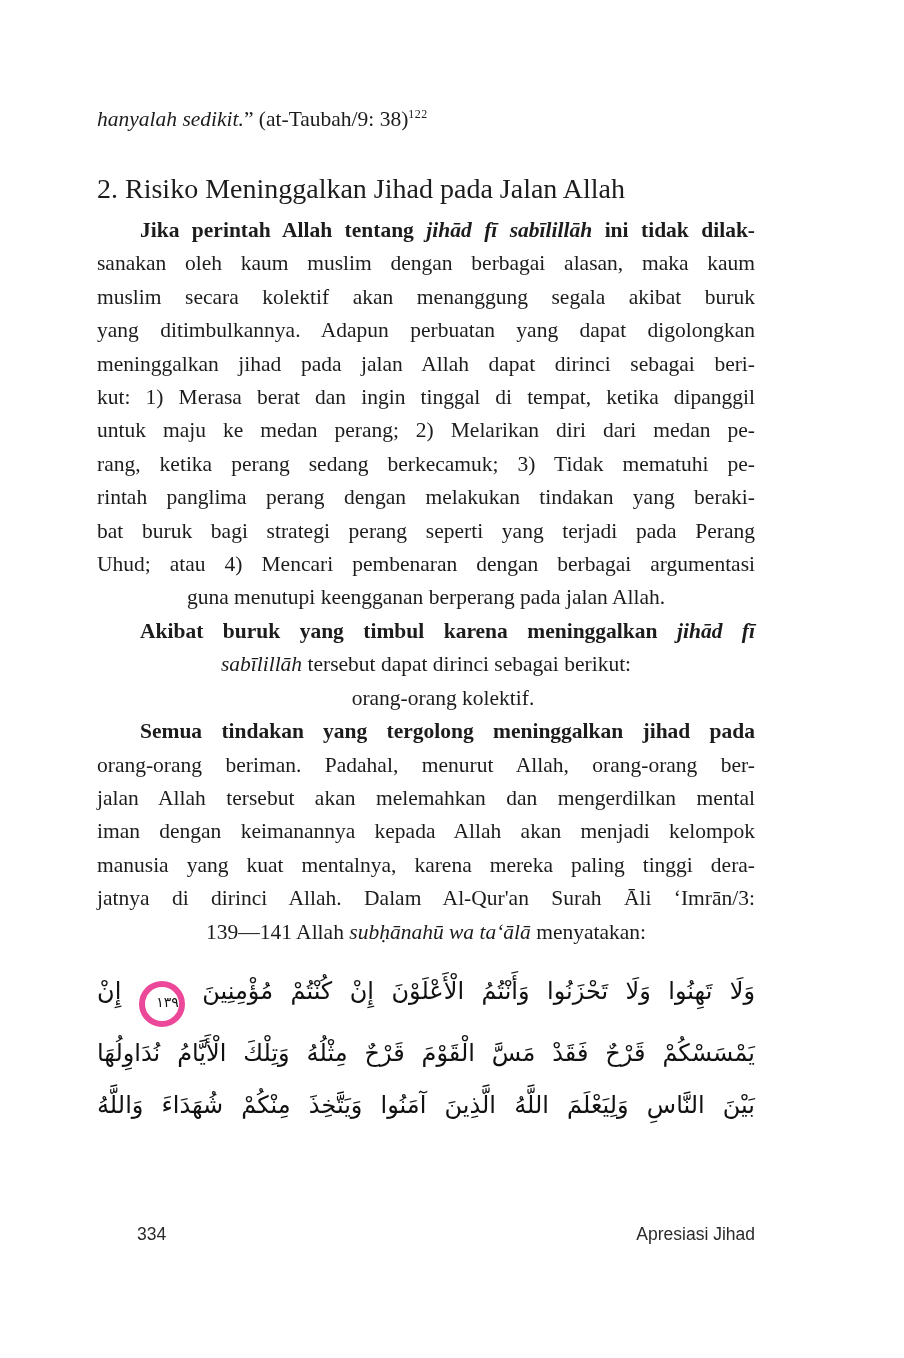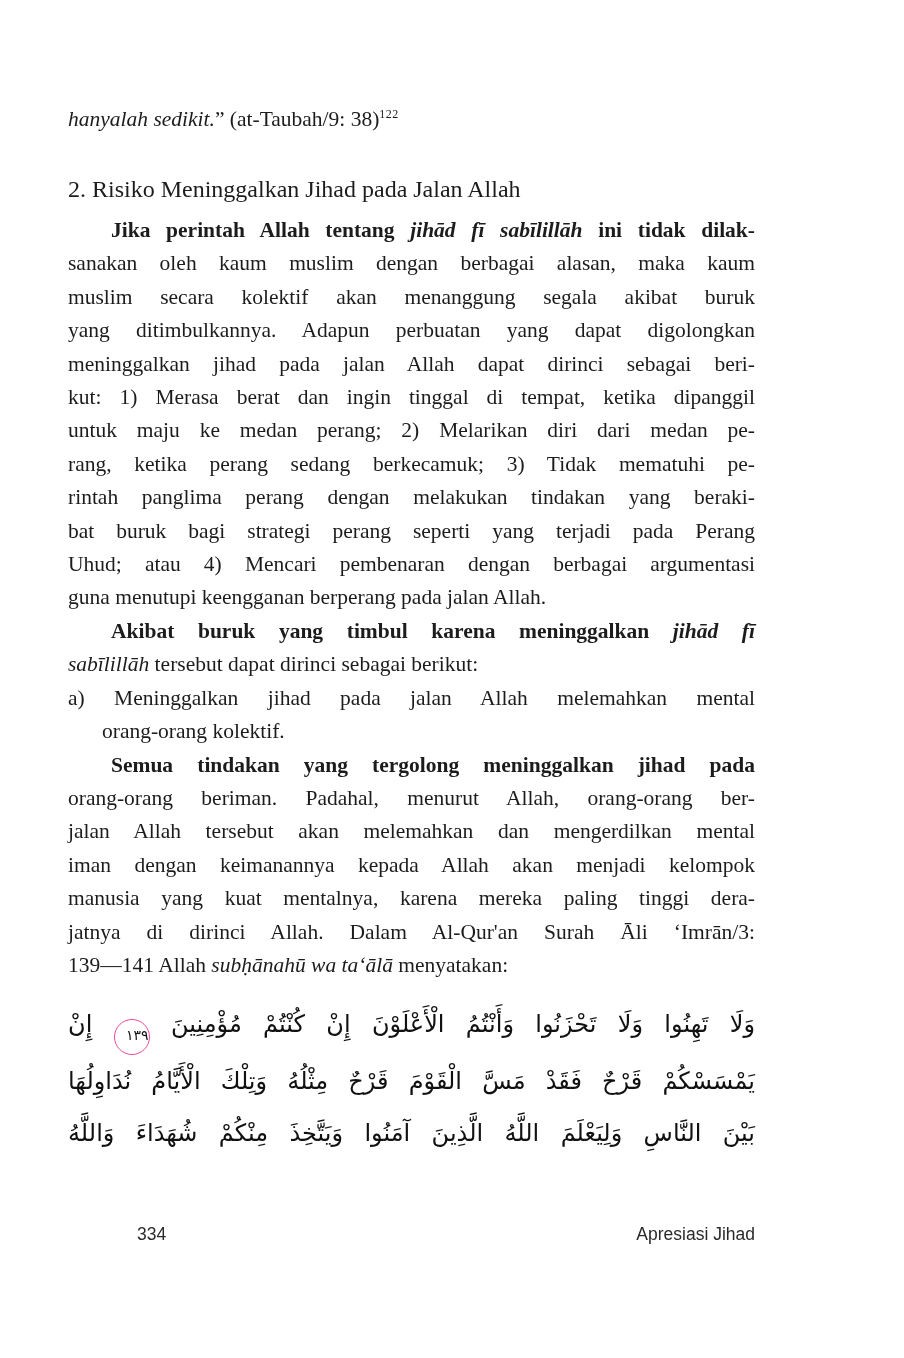--- a/index.html
+++ b/index.html
@@ -5,63 +5,63 @@
   html, body { margin: 0; padding: 0; background: #ffffff; }
   .page {
     position: relative;
     width: 904px;
     height: 1358px;
     background: #ffffff;
     color: #1c1c1c;
     font-family: "Liberation Serif", "DejaVu Serif", serif;
     overflow: hidden;
   }
-  .content { padding: 104px 149px 0 68px; }
+  .content { padding: 104px 149px 0 97px; }
 
   .quote-line { font-size: 21.5px; line-height: 30px; }
   .it { font-style: italic; }
   sup.fn { font-size: 12px; vertical-align: super; line-height: 0; letter-spacing: 0.5px; }
 
   .heading {
     margin: 40px 0 0 0;
-    font-size: 24px;
+    font-size: 28px;
     line-height: 30px;
     font-weight: normal;
   }
 
   .body-text { margin-top: 10px; }
   .tline {
     font-size: 21.5px;
     line-height: 33.4px;
     text-align: justify;
     text-align-last: justify;
     white-space: nowrap;
     white-space: normal;
   }
-  .tline.last { text-align-last: auto; text-align: left; }
+  .tline.last { text-align-last: auto; text-align: center; }
   .ind-first { text-indent: 43px; font-weight: bold; }
   .ind-hang { padding-left: 34px; }
 
   .arabic-block {
     margin-top: 16px;
     direction: rtl;
     font-family: "DejaVu Sans", sans-serif;
     color: #111111;
   }
   .aline {
     font-size: 24px;
     line-height: 52px;
     text-align: justify;
     text-align-last: justify;
   }
   .ayah-marker {
     display: inline-block;
     width: 34px;
     height: 34px;
-    border: 1px solid #ec4899;
+    border: 6px solid #ec4899;
     border-radius: 50%;
     text-align: center;
     line-height: 30px;
     font-size: 14px;
     vertical-align: -8px;
     box-shadow: 0 0 0 1px #ffffff inset;
   }
 
   .footer {
     position: absolute;
@@ -94,21 +94,20 @@
         <div class="tline"><span>meninggalkan jihad pada jalan Allah dapat dirinci sebagai beri-</span></div>
         <div class="tline"><span>kut: 1) Merasa berat dan ingin tinggal di tempat, ketika dipanggil</span></div>
         <div class="tline"><span>untuk maju ke medan perang; 2) Melarikan diri dari medan pe-</span></div>
         <div class="tline"><span>rang, ketika perang sedang berkecamuk; 3) Tidak mematuhi pe-</span></div>
         <div class="tline"><span>rintah panglima perang dengan melakukan tindakan yang beraki-</span></div>
         <div class="tline"><span>bat buruk bagi strategi perang seperti yang terjadi pada Perang</span></div>
         <div class="tline"><span>Uhud; atau 4) Mencari pembenaran dengan berbagai argumentasi</span></div>
         <div class="tline last"><span>guna menutupi keengganan berperang pada jalan Allah.</span></div>
         <div class="tline ind-first"><span>Akibat buruk yang timbul karena meninggalkan </span><span class="it">jihād fī</span></div>
         <div class="tline last"><span class="it">sabīlillāh</span><span> tersebut dapat dirinci sebagai berikut:</span></div>
-        <div class="tline"><span>a) Meninggalkan jihad pada jalan Allah melemahkan mental</span></div>
         <div class="tline last ind-hang"><span>orang-orang kolektif.</span></div>
         <div class="tline ind-first"><span>Semua tindakan yang tergolong meninggalkan jihad pada</span></div>
         <div class="tline"><span>orang-orang beriman. Padahal, menurut Allah, orang-orang ber-</span></div>
         <div class="tline"><span>jalan Allah tersebut akan melemahkan dan mengerdilkan mental</span></div>
         <div class="tline"><span>iman dengan keimanannya kepada Allah akan menjadi kelompok</span></div>
         <div class="tline"><span>manusia yang kuat mentalnya, karena mereka paling tinggi dera-</span></div>
         <div class="tline"><span>jatnya di dirinci Allah. Dalam Al-Qur'an Surah Āli ‘Imrān/3:</span></div>
         <div class="tline last"><span>139—141 Allah </span><span class="it">subḥānahū wa ta‘ālā</span><span> menyatakan:</span></div>
       </div>
 

